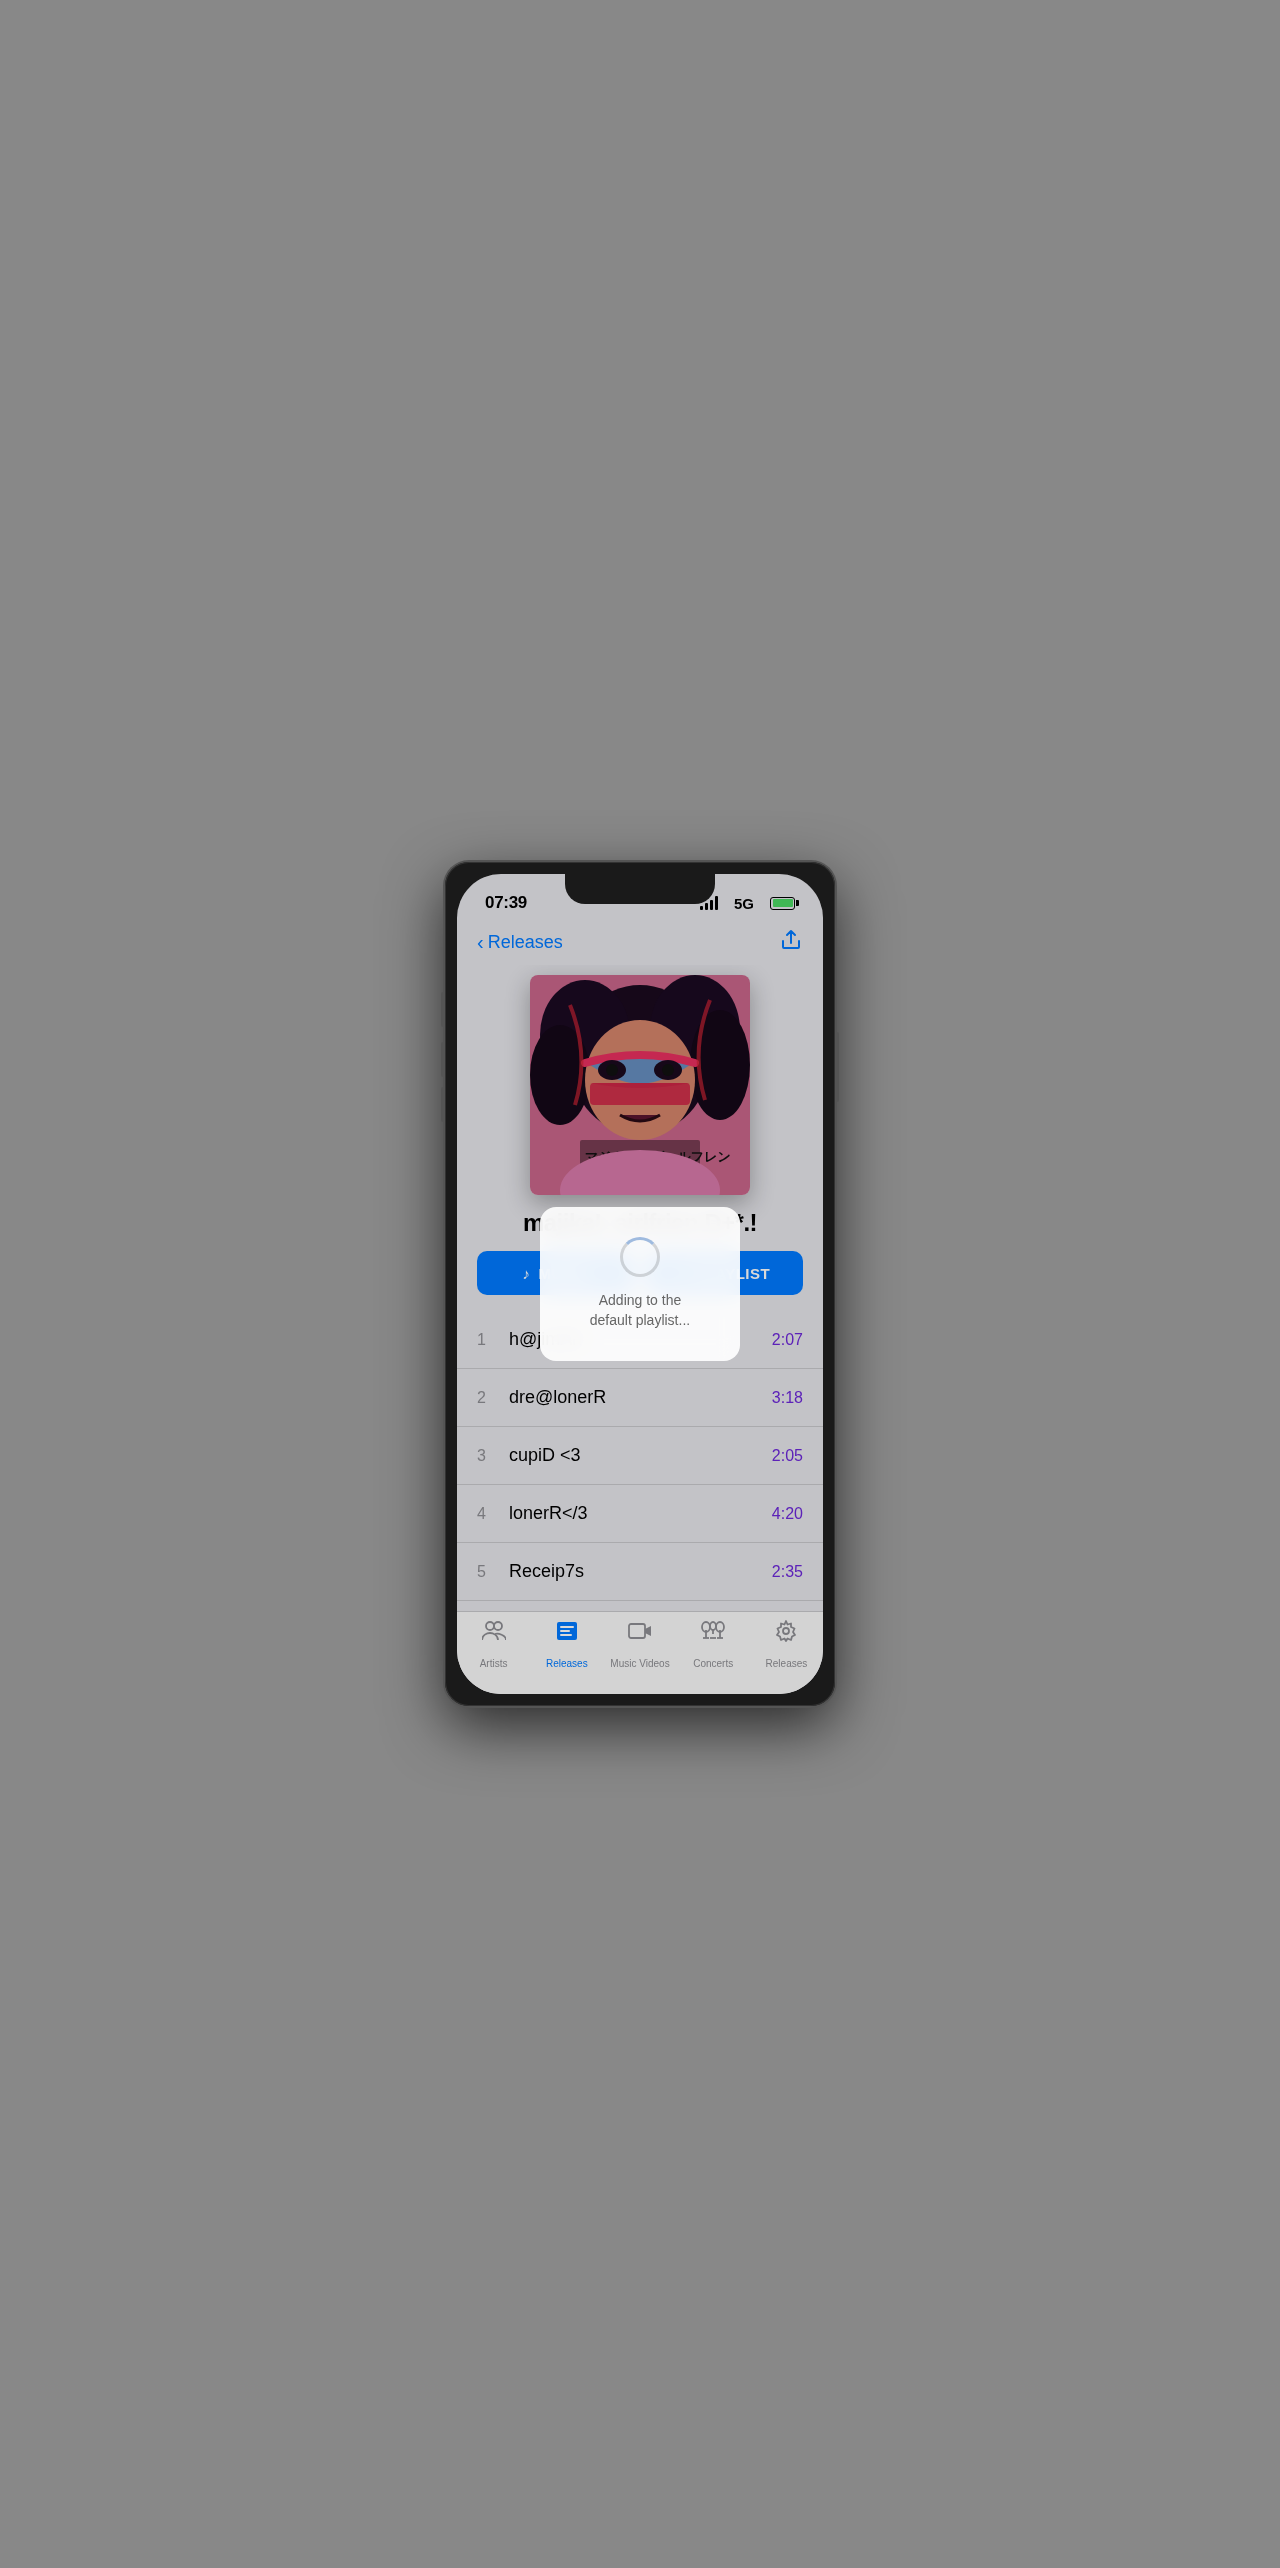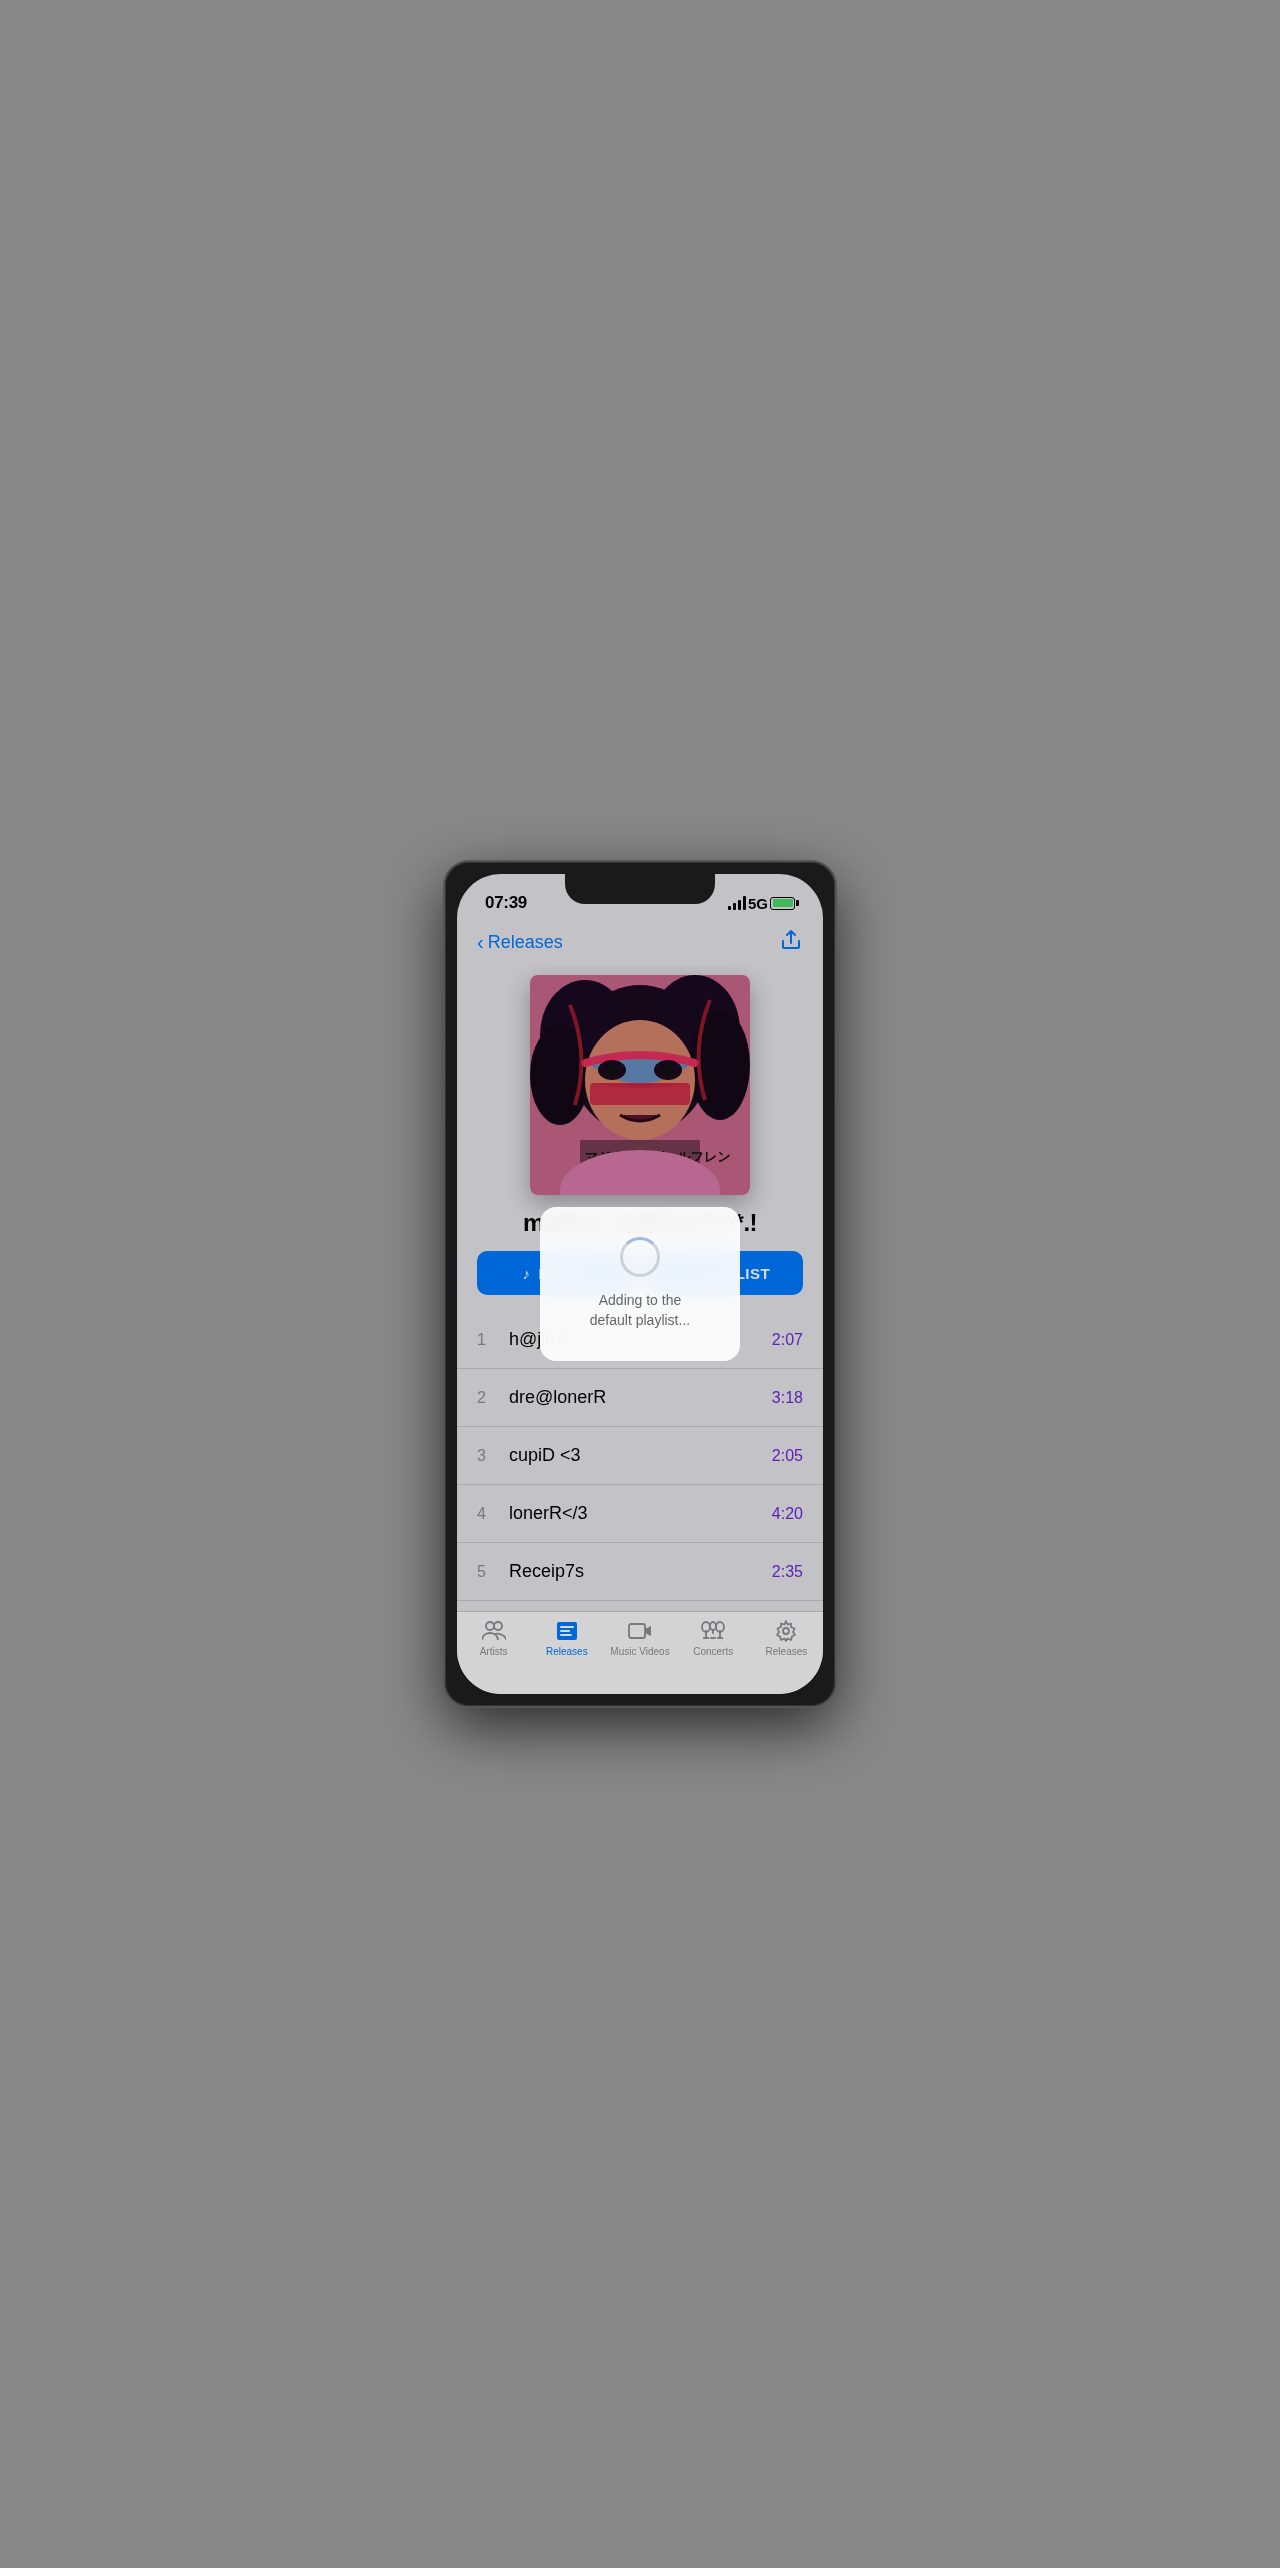--- a/index.html
+++ b/index.html
@@ -82,21 +82,21 @@
     .status-time {
       font-size: 17px;
       font-weight: 600;
       color: #000;
       letter-spacing: -0.3px;
     }
 
     .status-right {
       display: flex;
       align-items: center;
-      gap: 2px;
+      gap: 16px;
     }
 
     .signal-bars {
       display: flex;
       align-items: flex-end;
       gap: 2px;
       height: 14px;
     }
 
     .signal-bar {
@@ -290,21 +290,21 @@
       display: flex;
       align-items: flex-start;
       padding-top: 8px;
     }
 
     .tab-item {
       flex: 1;
       display: flex;
       flex-direction: column;
       align-items: center;
-      gap: 4px;
+      gap: 16px;
       cursor: pointer;
     }
 
     .tab-label {
       font-size: 10px;
       color: #8e8e93;
     }
 
     .tab-label.active {
       color: #007aff;

